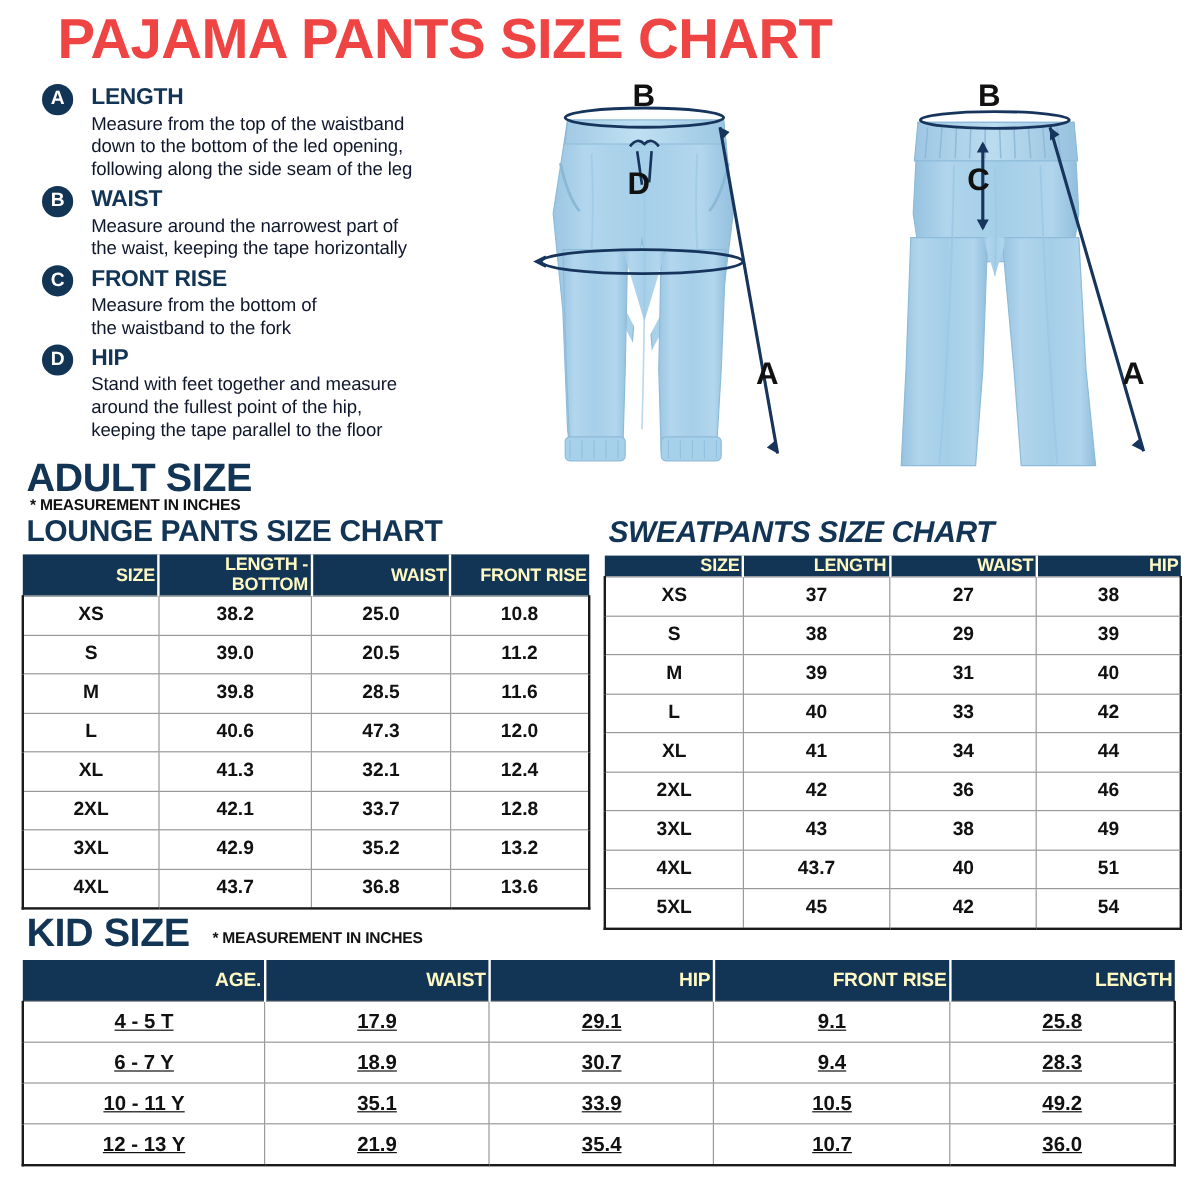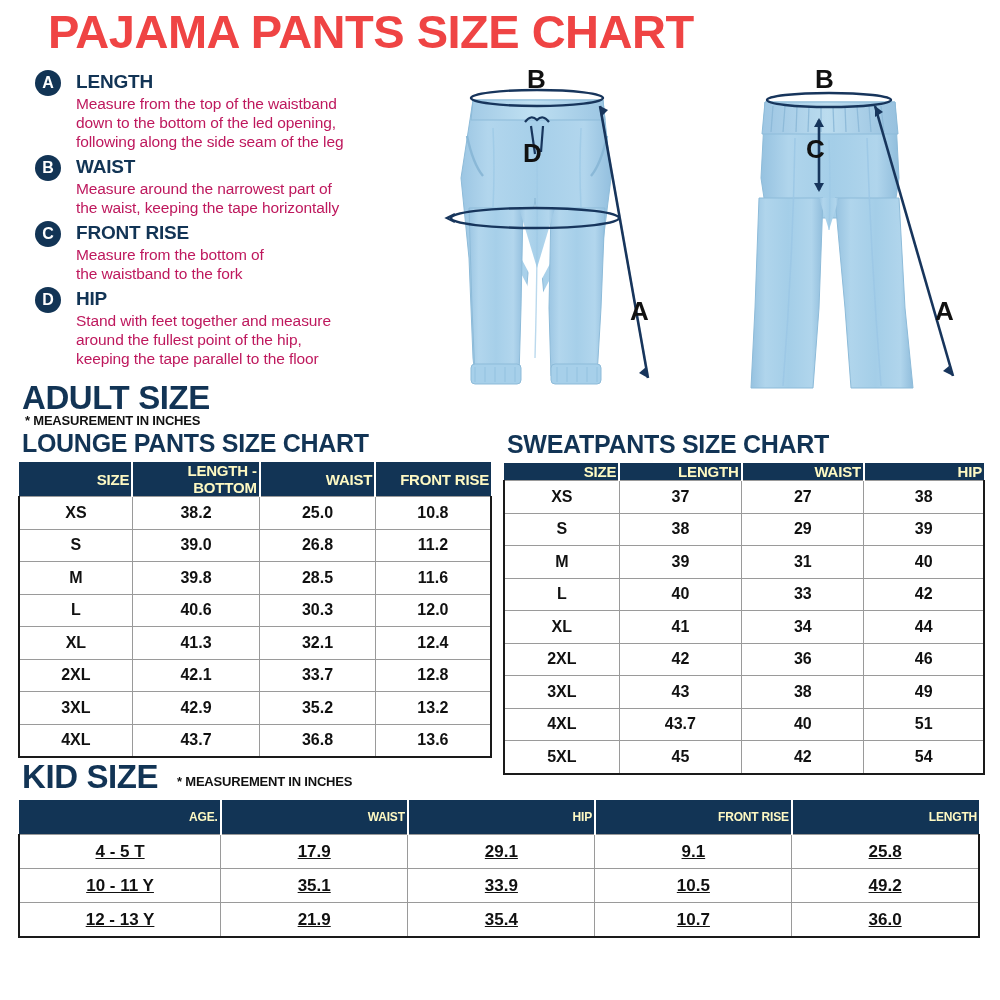--- a/index.html
+++ b/index.html
@@ -59,21 +59,21 @@
   .legend-title {
     font-size: 19px;
     font-weight: bold;
     color: #123455;
     letter-spacing: -0.2px;
     line-height: 24px;
   }
   .legend-desc {
     font-size: 15.5px;
     line-height: 19px;
-    color: #be185d;
+    color: #0f172a;
     letter-spacing: -0.1px;
     white-space: pre-line;
   }
 
   
   #illustrations {
     position: absolute;
     left: 415px;
     top: 58px;
     width: 585px;
@@ -93,21 +93,21 @@
   
   .section-head {
     position: absolute;
     font-weight: bold;
     color: #123455;
     line-height: 1;
   }
   #adult-size-head { left: 22px; top: 381px; font-size: 33px; letter-spacing: -0.4px; }
   #adult-measure-note { left: 25px; top: 414px; font-size: 13px; font-weight: bold; color: #111; letter-spacing: -0.2px; }
   #lounge-head { left: 22px; top: 431px; font-size: 25px; letter-spacing: -0.3px; }
-  #sweat-head { left: 507px; top: 432px; font-size: 25px; letter-spacing: -0.3px; }
+  #sweat-head { left: 507px; top: 432px; font-size: 25px; letter-spacing: -0.3px; font-style: italic; }
   #kid-size-head { left: 22px; top: 760px; font-size: 33px; letter-spacing: -0.4px; }
   #kid-measure-note { left: 177px; top: 775px; font-size: 13px; font-weight: bold; color: #111; letter-spacing: -0.2px; }
 
   
   table.size-table {
     position: absolute;
     border-collapse: collapse;
     table-layout: fixed;
     background: #ffffff;
   }
@@ -136,21 +136,21 @@
   table.size-table thead tr { border: none; }
   table.size-table tbody tr td:first-child { border-left: 2px solid #1a1a1a; }
   table.size-table tbody tr td:last-child { border-right: 2px solid #1a1a1a; }
   table.size-table tbody tr:last-child td { border-bottom: 2px solid #1a1a1a; }
 
   #lounge-table { left: 18px; top: 462px; width: 474px; }
   #lounge-table td { height: 31.5px; }
   #sweat-table  { left: 503px; top: 463px; width: 482px; }
   #sweat-table td { height: 31.5px; }
   #kid-table    { left: 18px; top: 800px; width: 962px; }
-  #kid-table th { font-size: 12px; height: 34px; }
+  #kid-table th { font-size: 16px; height: 34px; }
   #kid-table td { height: 33px; font-size: 17px; text-decoration: underline; }
 </style>
 </head>
 <body>
 
 <div id="main-title">PAJAMA PANTS SIZE CHART</div>
 
 <div id="legend">
     <div class="legend-item">
       <div class="legend-badge">A</div>
@@ -331,33 +331,33 @@
   <tbody>
       <tr>
         <td>XS</td>
         <td>38.2</td>
         <td>25.0</td>
         <td>10.8</td>
       </tr>
       <tr>
         <td>S</td>
         <td>39.0</td>
-        <td>26.8</td>
+        <td>20.5</td>
         <td>11.2</td>
       </tr>
       <tr>
         <td>M</td>
         <td>39.8</td>
         <td>28.5</td>
         <td>11.6</td>
       </tr>
       <tr>
         <td>L</td>
         <td>40.6</td>
-        <td>30.3</td>
+        <td>47.3</td>
         <td>12.0</td>
       </tr>
       <tr>
         <td>XL</td>
         <td>41.3</td>
         <td>32.1</td>
         <td>12.4</td>
       </tr>
       <tr>
         <td>2XL</td>
@@ -475,20 +475,27 @@
     </thead>
   <tbody>
       <tr>
         <td>4 - 5 T</td>
         <td>17.9</td>
         <td>29.1</td>
         <td>9.1</td>
         <td>25.8</td>
       </tr>
       <tr>
+        <td>6 - 7 Y</td>
+        <td>18.9</td>
+        <td>30.7</td>
+        <td>9.4</td>
+        <td>28.3</td>
+      </tr>
+      <tr>
         <td>10 - 11 Y</td>
         <td>35.1</td>
         <td>33.9</td>
         <td>10.5</td>
         <td>49.2</td>
       </tr>
       <tr>
         <td>12 - 13 Y</td>
         <td>21.9</td>
         <td>35.4</td>

